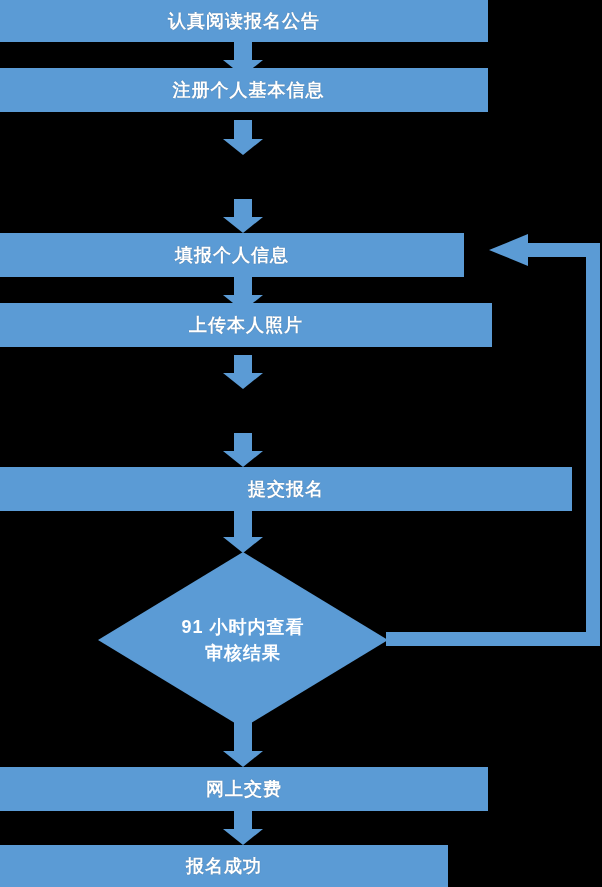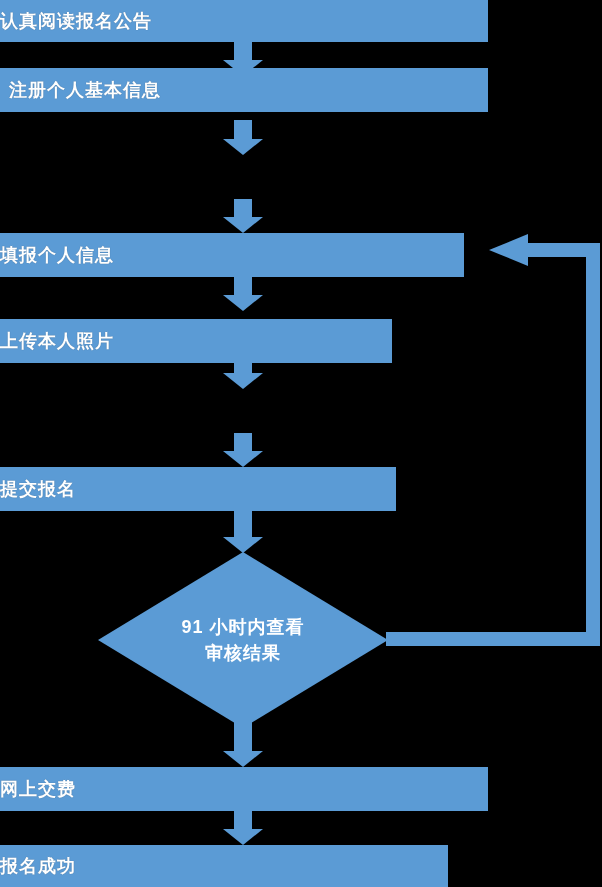--- a/index.html
+++ b/index.html
@@ -10,20 +10,21 @@
     width:602px;
     height:887px;
     background:#000000;
     overflow:hidden;
   }
   .node{
     position:absolute;
     background:#5B9BD5;
     display:flex;
     align-items:center;
+    justify-content:center;
     color:#FFFFFF;
     font-size:18px;
     font-weight:bold;
     letter-spacing:1px;
     text-shadow:0 0 1px rgba(0,0,0,.35);
     box-sizing:border-box;
     line-height:1.25;
     text-align:center;
   }
   .node .label{white-space:pre-line;}
@@ -103,34 +104,34 @@
   </div>
 
   <div class="node" style="left:0px;top:233px;width:464px;height:44px;">
     <span class="label">填报个人信息</span>
   </div>
   <div class="arrow-down" style="left:223px;top:277px;height:34px;">
     <div class="stem" style="height:18px;"></div>
     <div class="head" style="top:18px;"></div>
   </div>
 
-  <div class="node" style="left:0px;top:319px;width:392px;height:44px;">
+  <div class="node" style="left:0px;top:303px;width:492px;height:44px;">
     <span class="label">上传本人照片</span>
   </div>
   <div class="arrow-down" style="left:223px;top:355px;height:34px;">
     <div class="stem" style="height:18px;"></div>
     <div class="head" style="top:18px;"></div>
   </div>
 
   <div class="arrow-down" style="left:223px;top:433px;height:34px;">
     <div class="stem" style="height:18px;"></div>
     <div class="head" style="top:18px;"></div>
   </div>
 
-  <div class="node" style="left:0px;top:467px;width:396px;height:44px;">
+  <div class="node" style="left:0px;top:467px;width:572px;height:44px;">
     <span class="label">提交报名</span>
   </div>
   <div class="arrow-down" style="left:223px;top:511px;height:42px;">
     <div class="stem" style="height:26px;"></div>
     <div class="head" style="top:26px;"></div>
   </div>
 
   <div class="diamond" style="left:98px;top:552px;width:290px;height:176px;">
     <span class="label">91 小时内查看
 审核结果</span>

